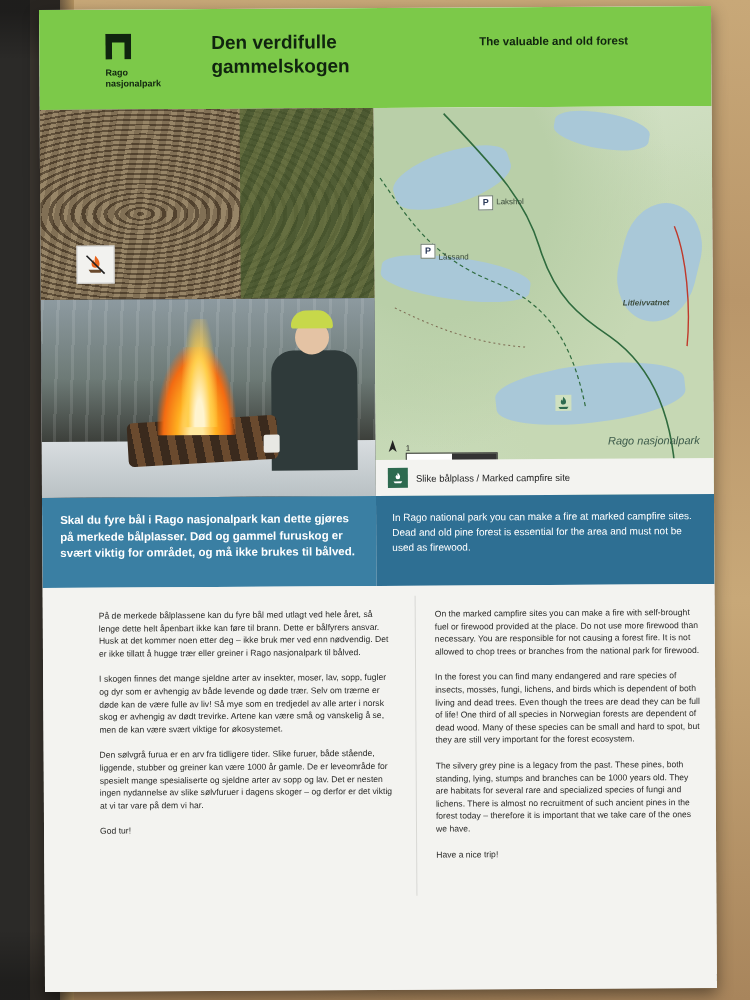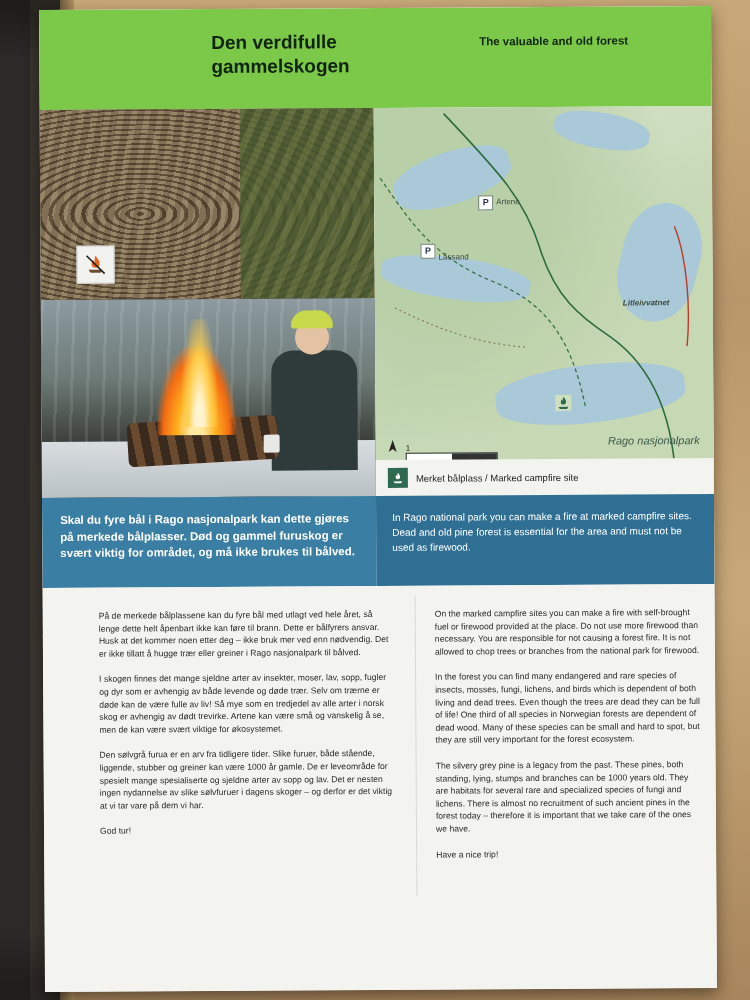--- a/index.html
+++ b/index.html
@@ -215,20 +215,25 @@
 <div class="wood-edge"></div>
 
 <div class="panel">
 
   <div class="screw" style="left:64px;top:18px;"></div>
   <div class="screw" style="left:646px;top:22px;"></div>
   <div class="screw" style="left:42px;top:962px;"></div>
   <div class="screw" style="left:668px;top:968px;"></div>
 
   <div class="header">
+    <div class="logo">
+      <div class="logo-mark"></div>
+      <div class="logo-text">Rago</div>
+      <div class="logo-text">nasjonalpark</div>
+    </div>
     <div class="title-no">Den verdifulle gammelskogen</div>
     <div class="title-en">The valuable and old forest</div>
   </div>
 
   <div class="media">
 
     <div class="photo-top">
       <div class="bark"></div>
       <div class="bark-green"></div>
       <div class="nofire-badge">
@@ -262,21 +267,21 @@
 
       <svg class="border-line" viewBox="0 0 338 388">
         <path d="M70 6 C120 60, 150 90, 165 140 C180 190, 205 210, 235 230 C270 255, 300 300, 300 388" fill="none" stroke="#2f6b3e" stroke-width="1.6"></path>
         <path d="M6 70 C40 120, 60 150, 120 175 C170 196, 196 230, 210 300" fill="none" stroke="#2f6b3e" stroke-width="1.2" stroke-dasharray="4 3"></path>
         <path d="M300 120 C312 150, 316 200, 312 240" fill="none" stroke="#c0392b" stroke-width="1.4"></path>
         <path d="M20 200 C60 220, 100 236, 150 240" fill="none" stroke="#7d6a52" stroke-width="1" stroke-dasharray="2 3"></path>
       </svg>
 
       <div class="pmark" style="left:104px;top:88px;">P</div>
       <div class="pmark" style="left:46px;top:136px;">P</div>
-      <span class="map-label" style="left:122px;top:90px;">Artene</span>
+      <span class="map-label" style="left:122px;top:90px;">Lakshol</span>
       <span class="map-label" style="left:64px;top:145px;">Låssand</span>
       <span class="map-label" style="left:248px;top:192px;font-style:italic;font-weight:bold;">Litleivvatnet</span>
       <div class="fire-pin">
         <svg width="16" height="16" viewBox="0 0 16 16">
           <path d="M8 2c1.2 1.8 2.6 2.8 2.6 5a2.6 2.6 0 1 1-5.2 0c0-1.3.7-2 1.4-2.6 0 1 .3 1.3.8 1.6C7.4 4.7 7.4 3.2 8 2z" fill="#2d6a4f"></path>
           <path d="M3 12h10l-1.4 2.2H4.4z" fill="#2d6a4f"></path>
         </svg>
       </div>
       <div class="park-name">Rago nasjonalpark</div>
 
@@ -293,21 +298,21 @@
       </div>
     </div>
 
     <div class="map-legend">
       <div class="legend-icon">
         <svg width="14" height="14" viewBox="0 0 16 16">
           <path d="M8 2c1.2 1.8 2.6 2.8 2.6 5a2.6 2.6 0 1 1-5.2 0c0-1.3.7-2 1.4-2.6 0 1 .3 1.3.8 1.6C7.4 4.7 7.4 3.2 8 2z" fill="#fff"></path>
           <path d="M3 12h10l-1.4 2.2H4.4z" fill="#fff"></path>
         </svg>
       </div>
-      <div class="legend-text">Merket bålplass / Marked campfire site</div>
+      <div class="legend-text">Slike bålplass / Marked campfire site</div>
     </div>
   </div>
 
   <div class="band">
     <div class="band-left">
       <p>Skal du fyre bål i Rago nasjonalpark kan dette gjøres på merkede bålplasser. Død og gammel furuskog er svært viktig for området, og må ikke brukes til bålved.</p>
     </div>
     <div class="band-right">
       <p>In Rago national park you can make a fire at marked campfire sites. Dead and old pine forest is essential for the area and must not be used as firewood.</p>
     </div>

